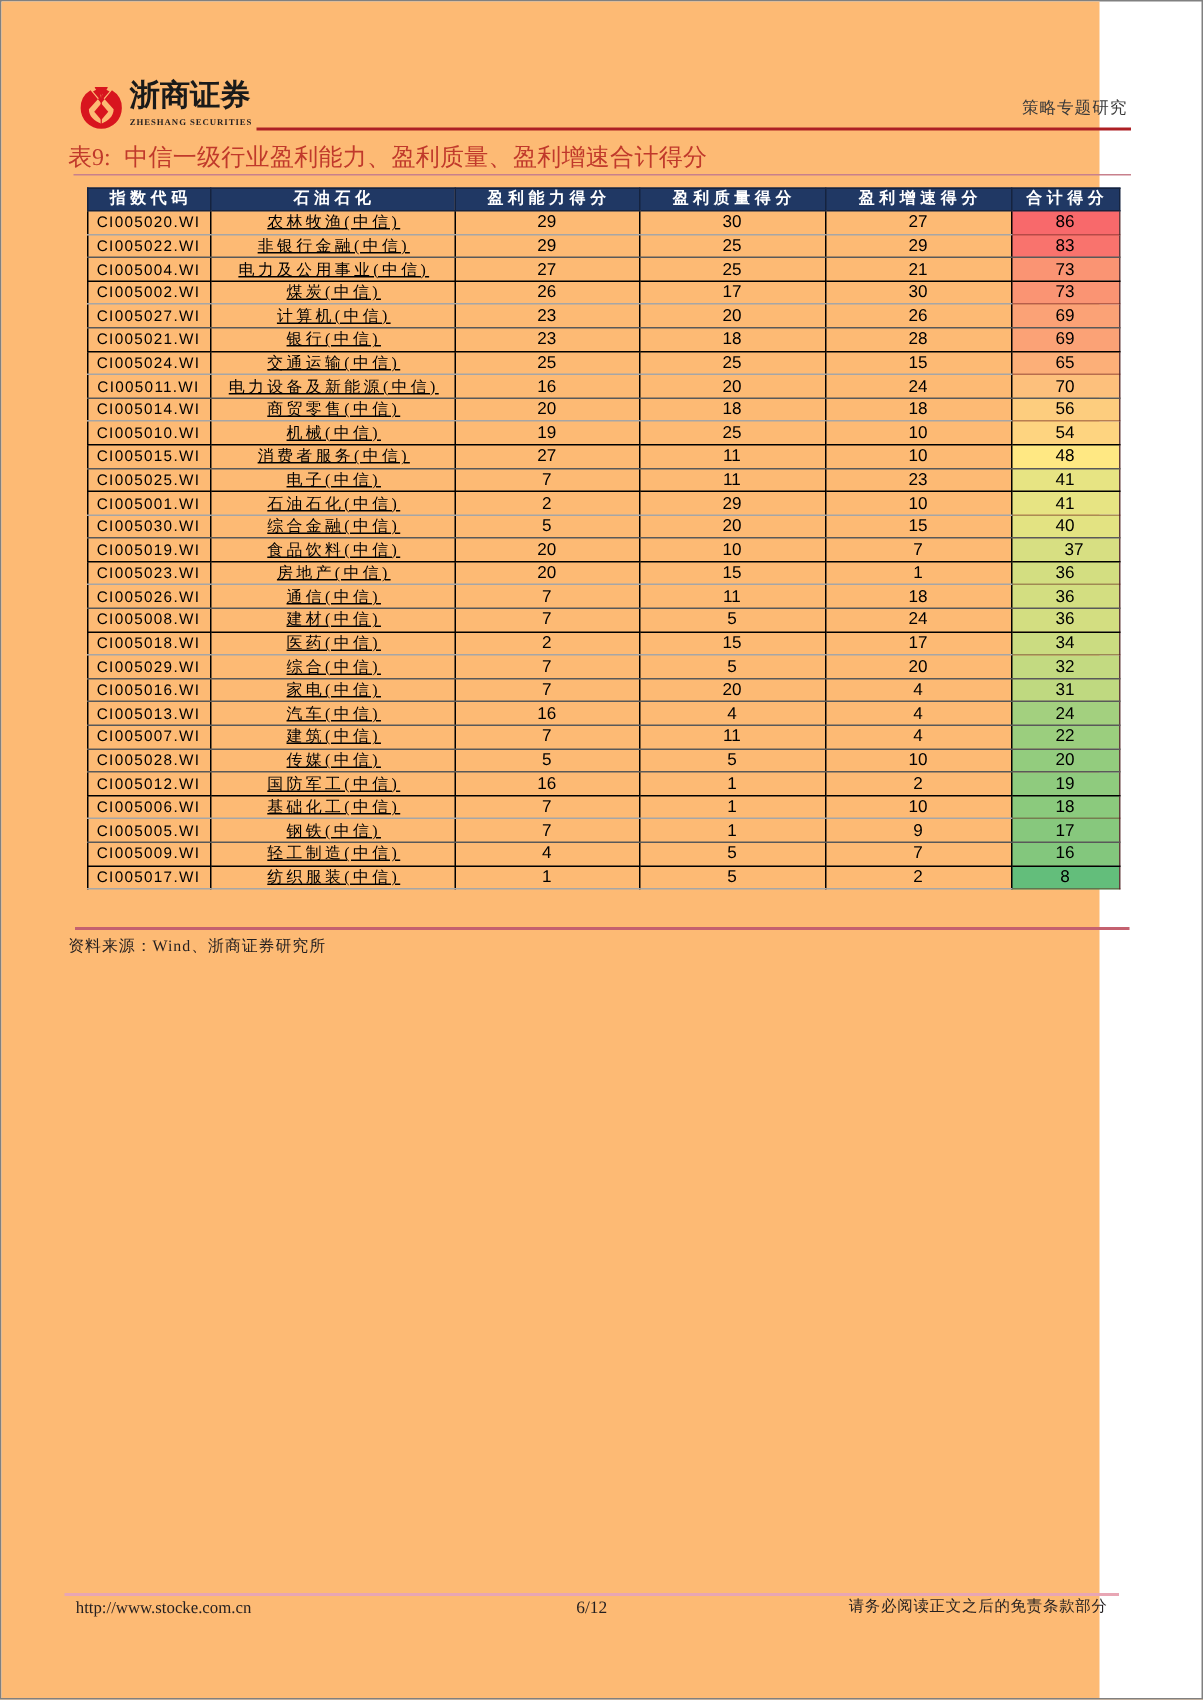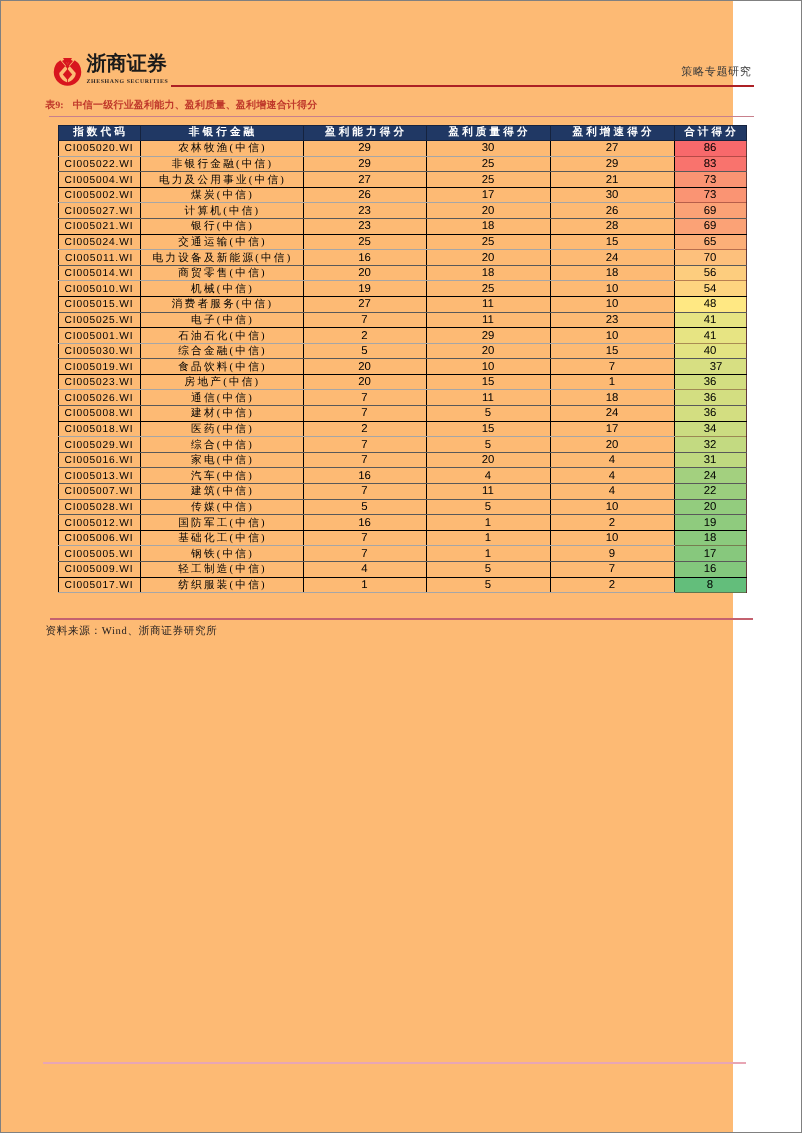--- a/index.html
+++ b/index.html
@@ -23,22 +23,22 @@
     font-weight:700;color:#1a1a1a;letter-spacing:0px;
     font-family:"Liberation Serif",serif;}
   .brand-en{position:absolute;left:85.5px;top:77px;font-size:5.85px;line-height:9px;
     font-weight:700;color:#231f20;letter-spacing:0.62px;
     font-family:"Liberation Serif",serif;}
   .category{position:absolute;right:49.5px;top:63.5px;font-size:11.1px;line-height:14px;
     color:#3a3a3a;letter-spacing:0.6px;}
   .hdr-rule{position:absolute;left:169.5px;top:83.8px;width:583px;height:2px;background:#AD2025;}
 
   
-  .caption{position:absolute;left:44.3px;top:98px;font-size:10px;line-height:13px;
-    color:#C0392B;font-weight:700;white-space:nowrap;letter-spacing:0.2px;}
+  .caption{position:absolute;left:44.3px;top:98px;font-size:16px;line-height:13px;
+    color:#C0392B;font-weight:400;white-space:nowrap;letter-spacing:0.2px;}
   .caption .lbl{letter-spacing:0px;margin-right:9px;}
   .caption-rule{position:absolute;left:48px;top:115px;width:704.5px;height:1.3px;background:#C8808C;}
 
   
   .tbl{position:absolute;left:56.5px;top:123.7px;width:688px;border-collapse:collapse;
     table-layout:fixed;}
   .tbl col.c0{width:82px}
   .tbl col.c1{width:163px}
   .tbl col.c2{width:123px}
   .tbl col.c3{width:124px}
@@ -46,21 +46,21 @@
   .tbl col.c5{width:72px}
   .tbl th{background:#203864;color:#ffffff;height:14.3px;font-size:10.6px;
     font-weight:700;text-align:center;padding:0 0 0 3.1px;line-height:14.3px;
     border:0.9px solid #15233f;letter-spacing:3.1px;box-sizing:border-box;}
   .tbl td{height:15.0px;font-size:10.2px;text-align:center;padding:1.4px 0 0 0;
     line-height:13.2px;color:#000;vertical-align:middle;border-left:0.8px solid #000;border-right:0.8px solid #000;
     border-top:0;border-bottom:0.6px solid #a6a6a6;box-sizing:border-box;}
   .tbl tbody tr.b2 td{border-bottom:0.6px solid #595959;}
   .tbl tbody tr.thick td{border-bottom:0.9px solid #000;}
   td.code{font-family:"Liberation Sans",sans-serif;font-size:10.2px;letter-spacing:0.86px;}
-  td.nm{font-size:10.6px;letter-spacing:2.25px;padding-left:2px;}
+  td.nm{font-size:10.6px;letter-spacing:2.25px;padding-left:2px;text-decoration:underline;}
   td.num{font-family:"Liberation Sans",sans-serif;font-size:11.4px;}
   td.tot{font-family:"Liberation Sans",sans-serif;font-size:11.4px;
     border-left-color:rgba(60,10,10,.8);border-right-color:rgba(60,10,10,.8);
     border-bottom:0.75px solid rgba(90,20,20,.42);}
   tr.b2 td.tot{border-bottom:0.75px solid rgba(70,15,15,.62);}
   tr.thick td.tot{border-bottom:0.92px solid rgba(45,8,8,.9);}
 
   
   .src-rule{position:absolute;left:48.8px;top:617.4px;width:703.5px;height:2px;background:#C4616F;}
   .src{position:absolute;left:44.5px;top:624.5px;font-size:10.6px;line-height:12px;
@@ -104,21 +104,21 @@
         <col class="c0">
         <col class="c1">
         <col class="c2">
         <col class="c3">
         <col class="c4">
         <col class="c5">
       </colgroup>
     <thead>
         <tr id="hdr-row">
           <th>指数代码</th>
-          <th>非银行金融</th>
+          <th>石油石化</th>
           <th>盈利能力得分</th>
           <th>盈利质量得分</th>
           <th>盈利增速得分</th>
           <th>合计得分</th>
         </tr>
       </thead>
     <tbody id="tbody">
         <tr class="b1">
           <td class="code">CI005020.WI</td>
           <td class="nm">农林牧渔(中信)</td>
@@ -351,14 +351,19 @@
           <td class="num">2</td>
           <td class="tot" style="background: rgb(99, 190, 123);">8</td>
         </tr>
       </tbody>
   </table>
 
   <div class="src-rule"></div>
   <div class="src">资料来源：Wind、浙商证券研究所</div>
 
   <div class="ftr-rule"></div>
+  <div class="ftr">
+    <div class="url">http://www.stocke.com.cn</div>
+    <div class="pg">6/12</div>
+    <div class="dis">请务必阅读正文之后的免责条款部分</div>
+  </div>
 
 </div>
 
 </body></html>

